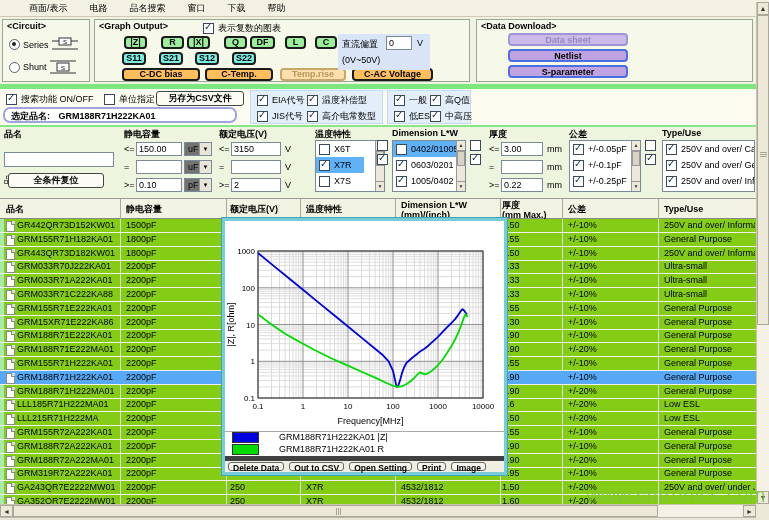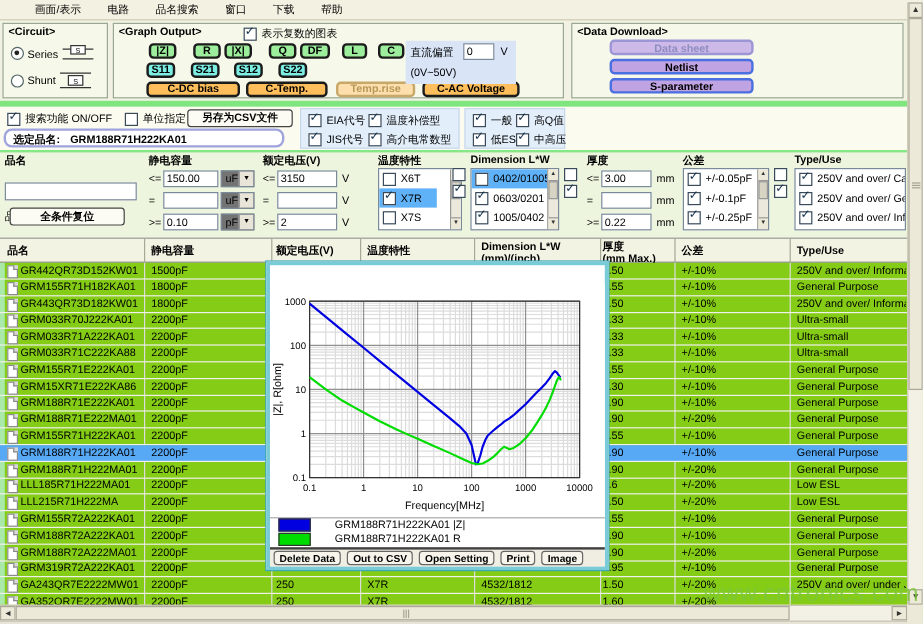--- a/index.html
+++ b/index.html
@@ -76,21 +76,21 @@
   #popup{left:222px;top:218px;width:285px;height:257px;background:#fff;border:3px solid #79CBD8;
          box-shadow:0 0 0 1px #3FA6B5;box-sizing:border-box;z-index:20;}
   #ptitlebar{position:absolute;left:0;top:0;width:279px;height:16px;background:linear-gradient(#FEFEFE,#CFE9F0);
              border-bottom:1px solid #9CC9D4;box-sizing:border-box;padding:2px 4px;font-weight:bold;}
   .winbtns{position:absolute;right:2px;top:1px;display:flex;gap:5px;font-weight:bold;color:#333;}
   .winbtns span{width:12px;text-align:center;cursor:default;}
   #pchart{position:absolute;left:0;top:16px;width:279px;height:194px;background:#fff;}
   #plegend{position:absolute;left:0;top:210px;width:279px;height:25px;background:#fff;border-top:1px solid #AAA;box-sizing:border-box;}
   .legrow{height:12px;display:flex;align-items:flex-start;gap:20px;padding-left:7px;}
   .sw{width:25px;height:9px;border:1px solid #333;flex:none;}
-  #pbtns{position:absolute;left:0;top:235px;width:279px;height:16px;background:#F0EEE2;border-top:2px solid #404040;
+  #pbtns{position:absolute;left:0;top:235px;width:279px;height:16px;background:#F0EEE2;border-top:5px solid #404040;
          box-sizing:border-box;display:flex;gap:5px;padding:1px 3px;}
   .pbtn{border:1px solid #666;border-radius:3px;background:#F7F5EB;font-weight:bold;font-size:8.5px;
         padding:0 4px;line-height:11px;cursor:default;}
   
   .sbtn{background:#ECE9D8;border:1px solid #ACA899;text-align:center;color:#333;box-sizing:border-box;
         font-size:7px;line-height:11px;}
   #vscroll{right:0;top:2px;width:13px;height:502px;background:#F3F1E6;border-left:1px solid #C8C4B0;box-sizing:border-box;z-index:30;}
   #vthumb{position:absolute;left:0;top:13px;width:12px;height:310px;background:#ECE9D8;border:1px solid #ACA899;box-sizing:border-box;}
   #vthumb .g{width:7px;height:1px;background:#A8A494;margin:1px auto 0 auto;}
   #vthumb .gw{margin-top:136px;}

